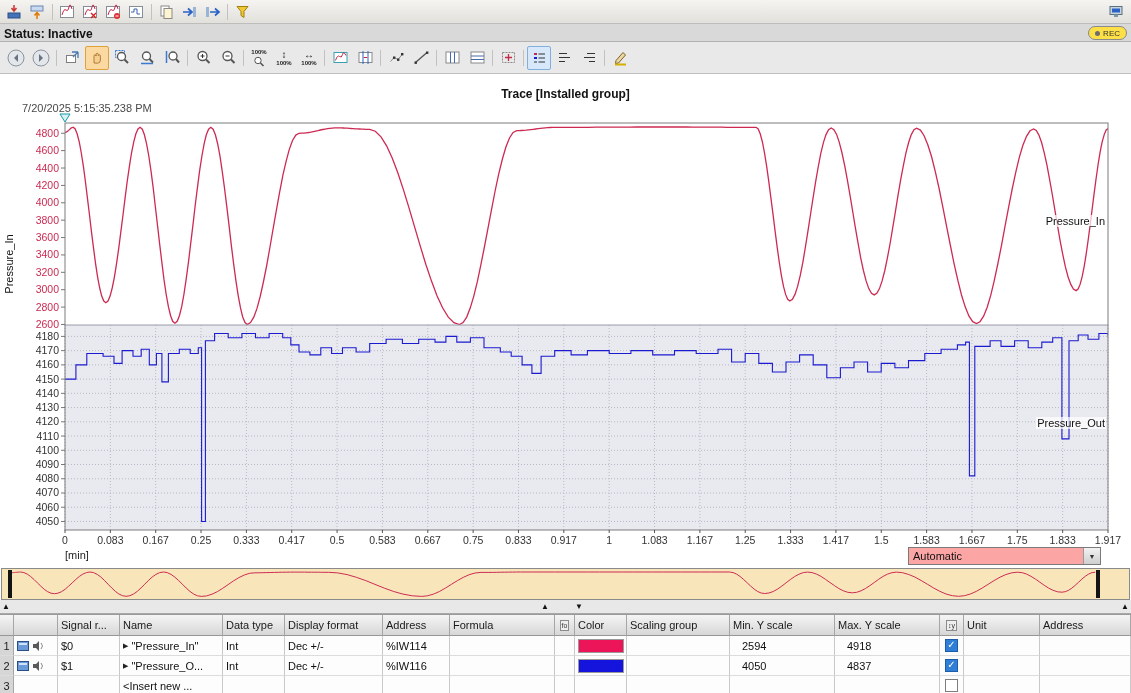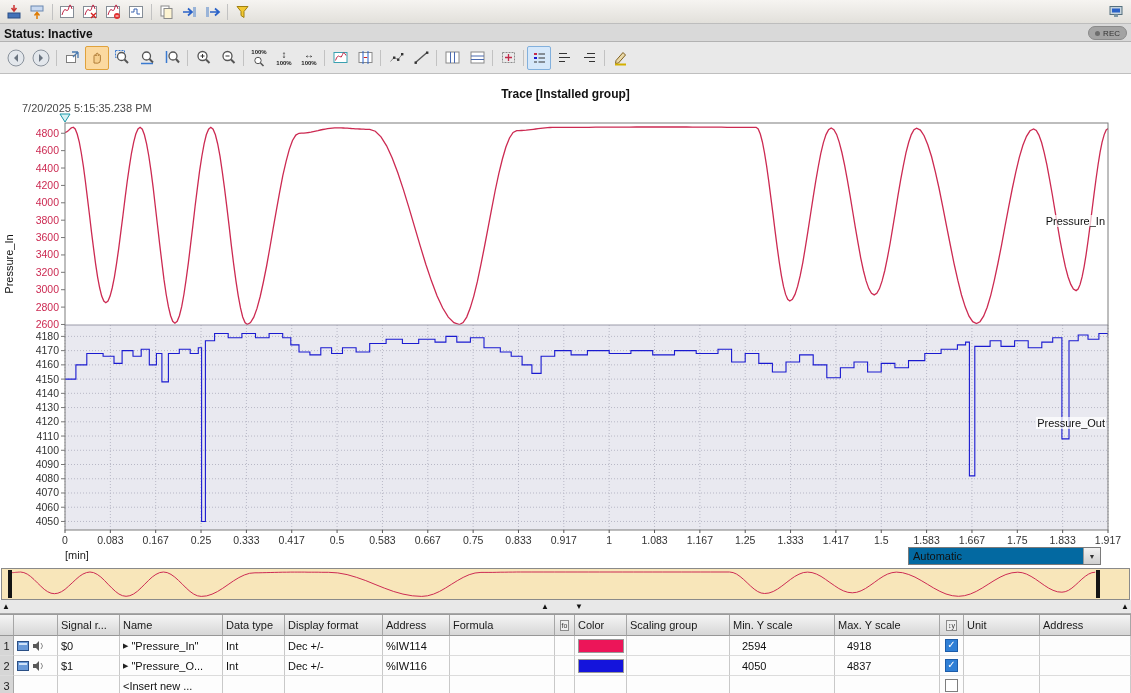--- a/index.html
+++ b/index.html
@@ -8,21 +8,21 @@
 #app{position:relative;width:1131px;height:693px;overflow:hidden;background:#fff;font-size:11px;color:#111}
 
 
 .main-toolbar{position:absolute;top:0;left:0;right:0;height:24px;background:linear-gradient(#f6f4f1,#e2e0db);border-bottom:1px solid #bdbdbd;display:flex;align-items:center;padding:0 4px;gap:2px}
 .mbtn{width:21px;height:20px;display:flex;align-items:center;justify-content:center;border-radius:2px}
 .sep{width:1px;height:16px;background:#c2c2c2;margin:0 2px}
 .spacer{flex:1}
 
 
 .status-bar{position:absolute;top:24px;height:18px;left:0;right:0;background:#d9d9d9;border-bottom:1px solid #b2b2b2;display:flex;align-items:flex-end;padding:0 4px;font-weight:bold;font-size:12px}
-.rec{position:absolute;right:4px;top:2px;height:14px;border:1px solid #8a8a8a;border-radius:7px;background:#a3a3a3;display:flex;align-items:center;padding:0 6px;gap:3px;font-weight:normal;font-size:8px;color:#333}
+.rec{position:absolute;right:4px;top:2px;height:14px;border:1px solid #8a8a8a;border-radius:7px;background:#fde047;display:flex;align-items:center;padding:0 6px;gap:3px;font-weight:normal;font-size:8px;color:#333}
 .rec-dot{width:5px;height:5px;border-radius:50%;background:#6d6d6d}
 
 
 .trace-toolbar{position:absolute;top:42px;height:32px;left:0;right:0;background:#e9e9e9;border-bottom:1px solid #bfbfbf;display:flex;align-items:center;padding:0 4px;gap:1px}
 .tbtn{width:24px;height:24px;display:flex;flex-direction:column;align-items:center;justify-content:center;border:1px solid transparent;border-radius:2px;cursor:default}
 .tbtn.pressed{background:#fbd9a0;border-color:#e0a23c}
 .tbtn.pressed2{background:#d6e8fa;border-color:#82b0dd}
 .pct{font-size:6px;font-weight:bold;color:#222;line-height:7px}
 .arv::before{content:"↕";font-size:10px;line-height:10px}
 .arh::before{content:"↔";font-size:10px;line-height:10px}
@@ -31,21 +31,21 @@
 .chart-panel{position:absolute;top:74px;left:0;width:1131px;height:494px;background:#fff}
 #chart-svg{position:absolute;left:0;top:0;z-index:1}
 #chart-svg text{font-family:"Liberation Sans",sans-serif;font-size:10.5px}
 .chart-title{position:absolute;top:13px;left:0;width:100%;text-align:center;font-weight:bold;font-size:12px;z-index:2}
 .timestamp{position:absolute;top:28px;left:22px;color:#4a4a4a;z-index:2}
 .ylab{position:absolute;left:9px;top:190px;transform:translate(-50%,-50%) rotate(-90deg);white-space:nowrap;z-index:2}
 .slab{position:absolute;right:25px;z-index:2;background:rgba(255,255,255,.7);padding:0 1px}
 .slab.in{top:141px}
 .slab.out{top:343px}
 .xunit{position:absolute;top:475px;left:65px;width:1043px;text-align:left;z-index:2;color:#222}
-.combo{position:absolute;left:908px;top:473px;width:193px;height:18px;background:#0369a1;border:1px solid #7a7a7a;display:flex;align-items:center;z-index:3}
+.combo{position:absolute;left:908px;top:473px;width:193px;height:18px;background:#fca5a5;border:1px solid #7a7a7a;display:flex;align-items:center;z-index:3}
 .combo>span:first-child{flex:1;padding-left:4px}
 .combo-btn{width:17px;height:100%;background:linear-gradient(#f2f2f2,#cfcfcf);border-left:1px solid #9a9a9a;display:flex;align-items:center;justify-content:center;font-size:7px;color:#333}
 
 
 .overview{position:absolute;top:568px;left:1px;width:1129px;height:32px;background:#f8e6ba;border:1px solid #8a8a8a}
 #overview-svg{position:absolute;left:0;top:0;width:100%;height:100%}
 .handle{position:absolute;top:1px;bottom:1px;width:4px;background:#141414}
 .handle.left{left:6px}
 .handle.right{right:29px}
 

